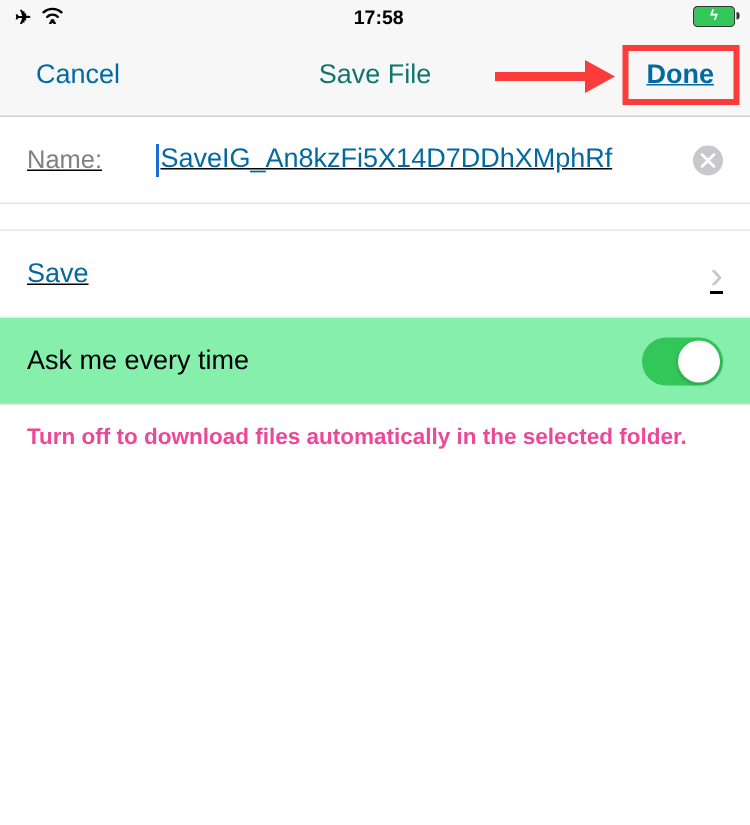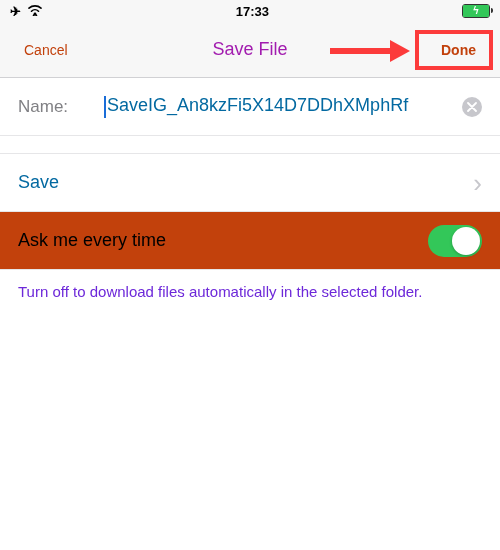--- a/index.html
+++ b/index.html
@@ -77,37 +77,38 @@
       height: 56px;
       background: #f7f7f7;
       border-bottom: 1px solid #d1d1d4;
       display: flex;
       align-items: center;
       justify-content: space-between;
       padding: 0 16px;
       position: relative;
     }
     .nav-btn {
-      font-size: 14px;
-      color: #c2410c;
+      font-size: 18px;
+      color: #0369a1;
       background: none;
       border: none;
       cursor: pointer;
       padding: 4px 8px;
     }
     .nav-title {
       font-size: 18px;
       font-weight: 400;
-      color: #a21caf;
+      color: #0f766e;
       position: absolute;
       left: 50%;
       transform: translateX(-50%);
     }
     .done-btn {
       font-weight: 600;
+      text-decoration: underline;
     }
     .highlight-box {
       position: absolute;
       right: 7px;
       top: 8px;
       width: 78px;
       height: 40px;
       border: 4px solid #fc3b3b;
       pointer-events: none;
     }
@@ -137,20 +138,21 @@
       border-top: 11px solid transparent;
       border-bottom: 11px solid transparent;
     }
     .row {
       display: flex;
       align-items: center;
       padding: 0 18px;
       height: 58px;
       border-bottom: 1px solid #e6e6e8;
       background: #fff;
+      text-decoration: underline;
     }
     .row-label {
       font-size: 17px;
       color: #808084;
       width: 86px;
       flex-shrink: 0;
     }
     .row-value {
       font-size: 18px;
       color: #0369a1;
@@ -193,21 +195,21 @@
       flex-shrink: 0;
       line-height: 1;
     }
     .toggle-row {
       display: flex;
       align-items: center;
       justify-content: space-between;
       padding: 0 18px;
       height: 58px;
       border-bottom: 1px solid #e6e6e8;
-      background: #c2410c;
+      background: #86efac;
     }
     .toggle-label {
       font-size: 18px;
       color: #000;
     }
     .switch {
       position: relative;
       width: 54px;
       height: 32px;
       background: #33c759;
@@ -221,38 +223,39 @@
       top: 2px;
       width: 28px;
       height: 28px;
       background: #fff;
       border-radius: 50%;
       box-shadow: 0 1px 3px rgba(0,0,0,0.25);
     }
     .footer-text {
       padding: 12px 18px;
       font-size: 15px;
-      color: #6d28d9;
+      color: #ec4899;
       line-height: 1.35;
+      font-weight: bold;
     }
   </style>
 </head>
 <body>
 
 <div class="status-bar">
   <div class="status-left">
     <span class="airplane-icon">✈︎</span>
     <span class="wifi-icon">
       <svg width="16" height="12" viewBox="0 0 16 12">
         <path d="M8 10.5 a1.5 1.5 0 1 0 0.001 0 M4.5 7.2 a5 5 0 0 1 7 0 M2 4.2 a9 9 0 0 1 12 0" stroke="#000" stroke-width="1.6" fill="none" stroke-linecap="round"></path>
         <circle cx="8" cy="10" r="1.4" fill="#000"></circle>
       </svg>
     </span>
   </div>
-  <div>17:33</div>
+  <div>17:58</div>
   <div class="status-right">
     <div class="battery">
       <div class="battery-fill">
           <span class="bolt">ϟ</span>
         </div>
     </div>
   </div>
 </div>
 
 <div class="nav-bar">

